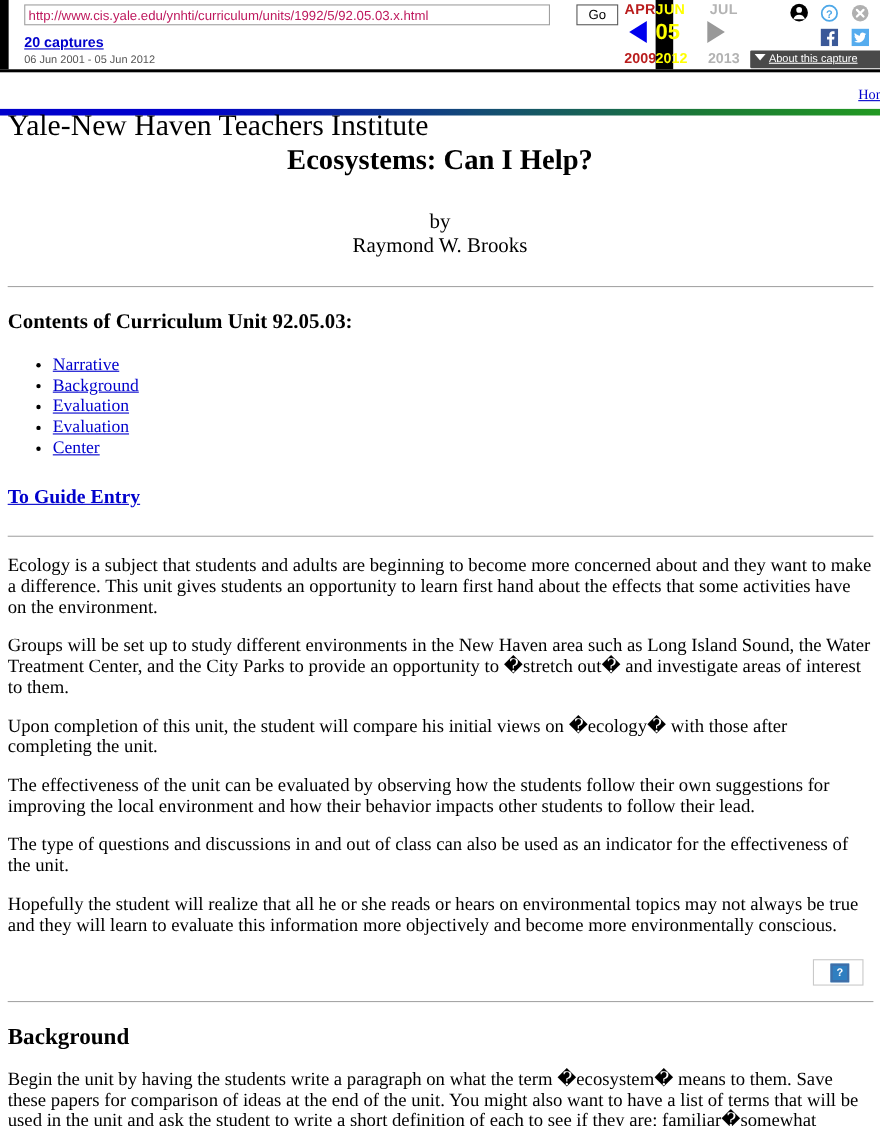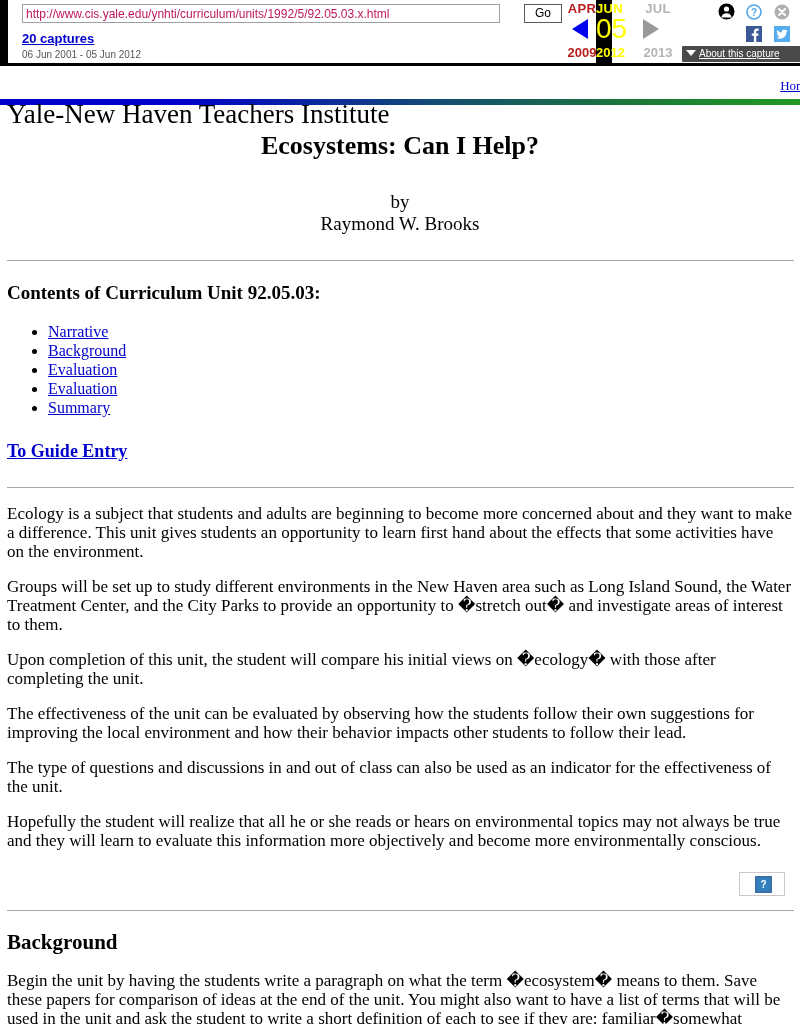--- a/index.html
+++ b/index.html
@@ -104,22 +104,22 @@
   .wb-tl .mon {
     position: absolute;
     top: 1px; left: 0; right: 0;
     font-size: 13px;
     font-weight: bold;
     letter-spacing: .3px;
   }
   .wb-tl .day {
     position: absolute;
     top: 16px; left: 0; right: 0;
-    font-size: 28px;
-    font-weight: normal;
+    font-size: 20px;
+    font-weight: bold;
     line-height: 26px;
   }
   .wb-tl .yr {
     position: absolute;
     top: 45px; left: 0; right: 0;
     font-size: 13px;
     font-weight: bold;
   }
   .wb-tl-prev {
     left: 552px;
@@ -438,21 +438,21 @@
 
   <hr class="sep">
 
   <h2 class="section-head">Contents of Curriculum Unit 92.05.03:</h2>
 
   <ul class="toc">
     <li><a>Narrative</a></li>
     <li><a>Background</a></li>
     <li><a>Evaluation</a></li>
     <li><a>Evaluation</a></li>
-    <li><a>Summary</a></li>
+    <li><a>Center</a></li>
   </ul>
 
   <a class="guide-entry">To Guide Entry</a>
 
   <hr class="sep">
 
   <p class="body first">Ecology is a subject that students and adults are beginning to become more concerned about and they want to make a difference. This unit gives students an opportunity to learn first hand about the effects that some activities have on the environment.</p>
   <p class="body">Groups will be set up to study different environments in the New Haven area such as Long Island Sound, the Water Treatment Center, and the City Parks to provide an opportunity to �stretch out� and investigate areas of interest to them.</p>
   <p class="body">Upon completion of this unit, the student will compare his initial views on �ecology� with those after completing the unit.</p>
   <p class="body">The effectiveness of the unit can be evaluated by observing how the students follow their own suggestions for improving the local environment and how their behavior impacts other students to follow their lead.</p>

